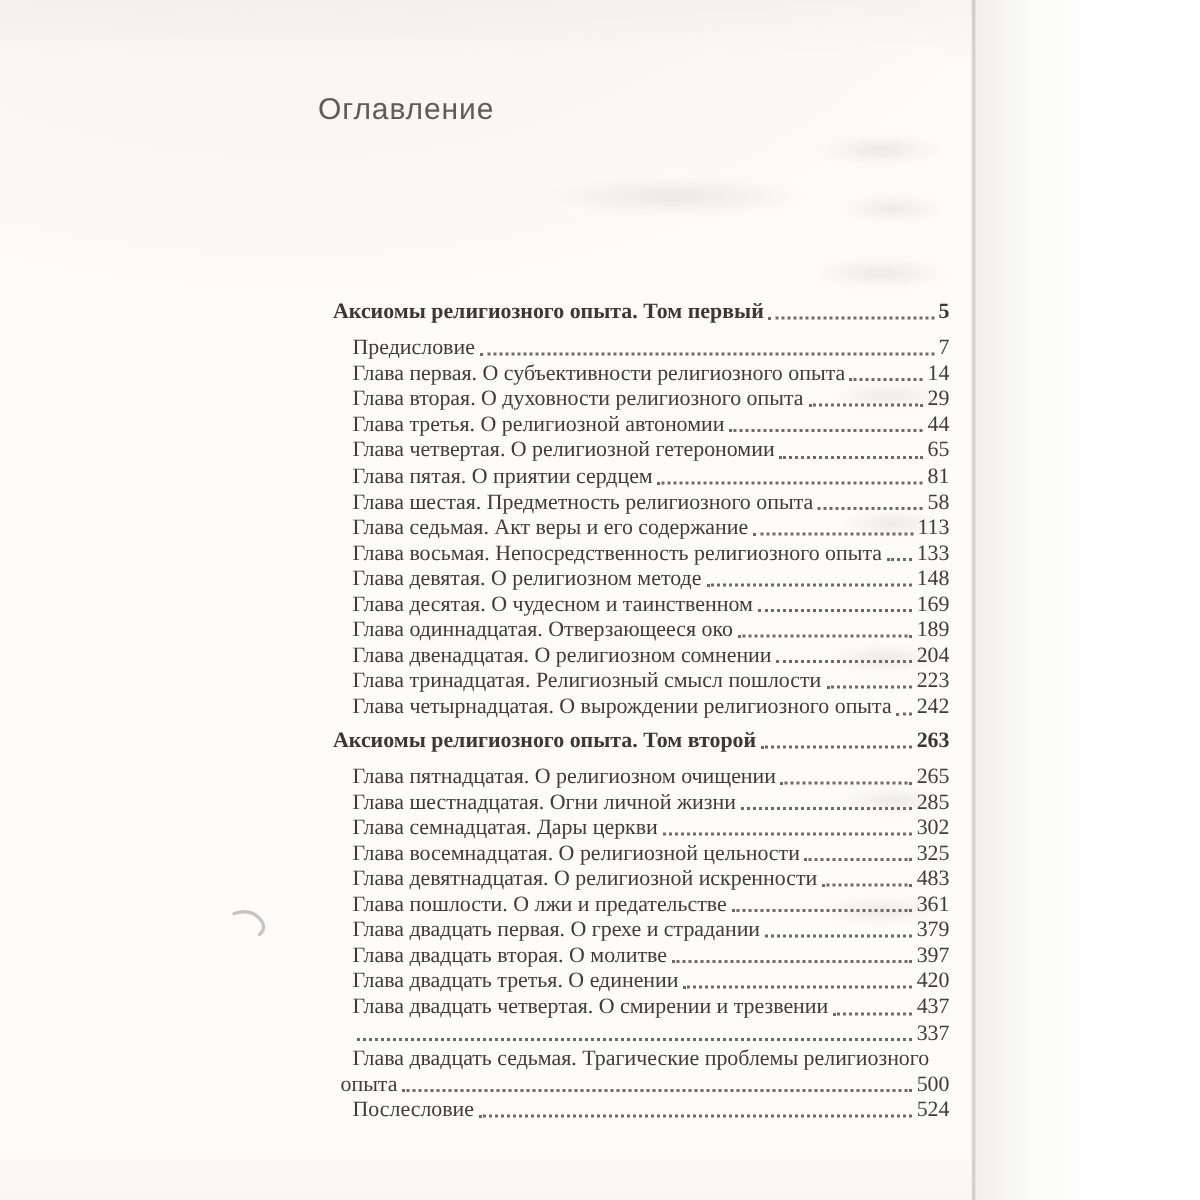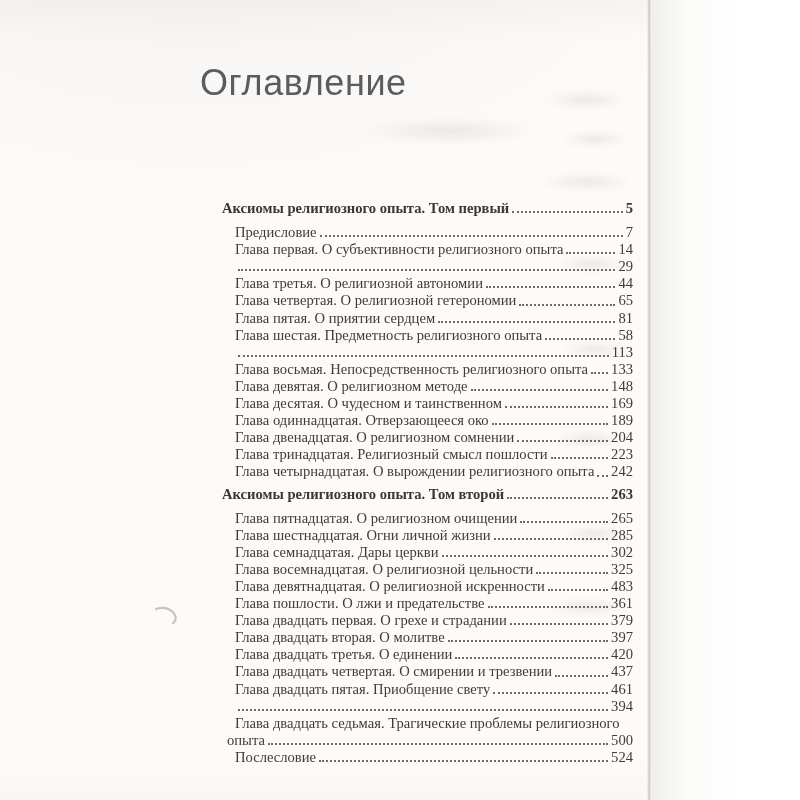--- a/index.html
+++ b/index.html
@@ -26,25 +26,25 @@
   .page-edge {
     position: absolute; left: 647px; top: 0;
     width: 4px; height: 800px;
     background: linear-gradient(90deg, rgba(130,125,120,0) 0%, rgba(125,122,118,0.38) 55%, rgba(140,138,134,0.12) 100%);
   }
   .backdrop {
     position: absolute; left: 651px; top: 0; right: 0; height: 800px;
     background: linear-gradient(90deg, #f0efed 0%, #fbfbfa 25%, #ffffff 60%);
   }
   .title {
-    position: absolute; left: 200px; top: 62px;
+    position: absolute; left: 212px; top: 62px;
     margin: 0;
     font-family: "Liberation Sans", sans-serif;
     font-weight: 400;
-    font-size: 36px;
+    font-size: 20px;
     letter-spacing: 0.6px;
     color: #5c5c5c;
   }
   .toc {
     position: absolute; left: 186px; top: 200px;
     width: 447px;
     font-size: 14.6px;
     color: #3e3b38;
   }
   .row {
@@ -109,20 +109,21 @@
           <span class="label">Предисловие</span>
           <span class="dots"></span>
           <span class="pg">7</span>
         </div>
         <div class="row entry">
           <span class="label">Глава первая. О субъективности религиозного опыта</span>
           <span class="dots"></span>
           <span class="pg">14</span>
         </div>
         <div class="row entry">
+          <span class="label">Глава вторая. О духовности религиозного опыта</span>
           <span class="dots"></span>
           <span class="pg">29</span>
         </div>
         <div class="row entry">
           <span class="label">Глава третья. О религиозной автономии</span>
           <span class="dots"></span>
           <span class="pg">44</span>
         </div>
         <div class="row entry">
           <span class="label">Глава четвертая. О религиозной гетерономии</span>
@@ -133,20 +134,21 @@
           <span class="label">Глава пятая. О приятии сердцем</span>
           <span class="dots"></span>
           <span class="pg">81</span>
         </div>
         <div class="row entry">
           <span class="label">Глава шестая. Предметность религиозного опыта</span>
           <span class="dots"></span>
           <span class="pg">58</span>
         </div>
         <div class="row entry">
+          <span class="label">Глава седьмая. Акт веры и его содержание</span>
           <span class="dots"></span>
           <span class="pg">113</span>
         </div>
         <div class="row entry">
           <span class="label">Глава восьмая. Непосредственность религиозного опыта</span>
           <span class="dots"></span>
           <span class="pg">133</span>
         </div>
         <div class="row entry">
           <span class="label">Глава девятая. О религиозном методе</span>
@@ -227,27 +229,22 @@
           <span class="label">Глава двадцать третья. О единении</span>
           <span class="dots"></span>
           <span class="pg">420</span>
         </div>
         <div class="row entry">
           <span class="label">Глава двадцать четвертая. О смирении и трезвении</span>
           <span class="dots"></span>
           <span class="pg">437</span>
         </div>
         <div class="row entry">
-          <span class="label">Глава двадцать пятая. Приобщение свету</span>
-          <span class="dots"></span>
-          <span class="pg">461</span>
-        </div>
-        <div class="row entry">
-          <span class="dots"></span>
-          <span class="pg">394</span>
+          <span class="dots"></span>
+          <span class="pg">337</span>
         </div>
         <div class="row nopage">
           <span class="label">Глава двадцать седьмая. Трагические проблемы религиозного</span>
         </div>
         <div class="row cont">
           <span class="label">опыта</span>
           <span class="dots"></span>
           <span class="pg">500</span>
         </div>
         <div class="row entry">

